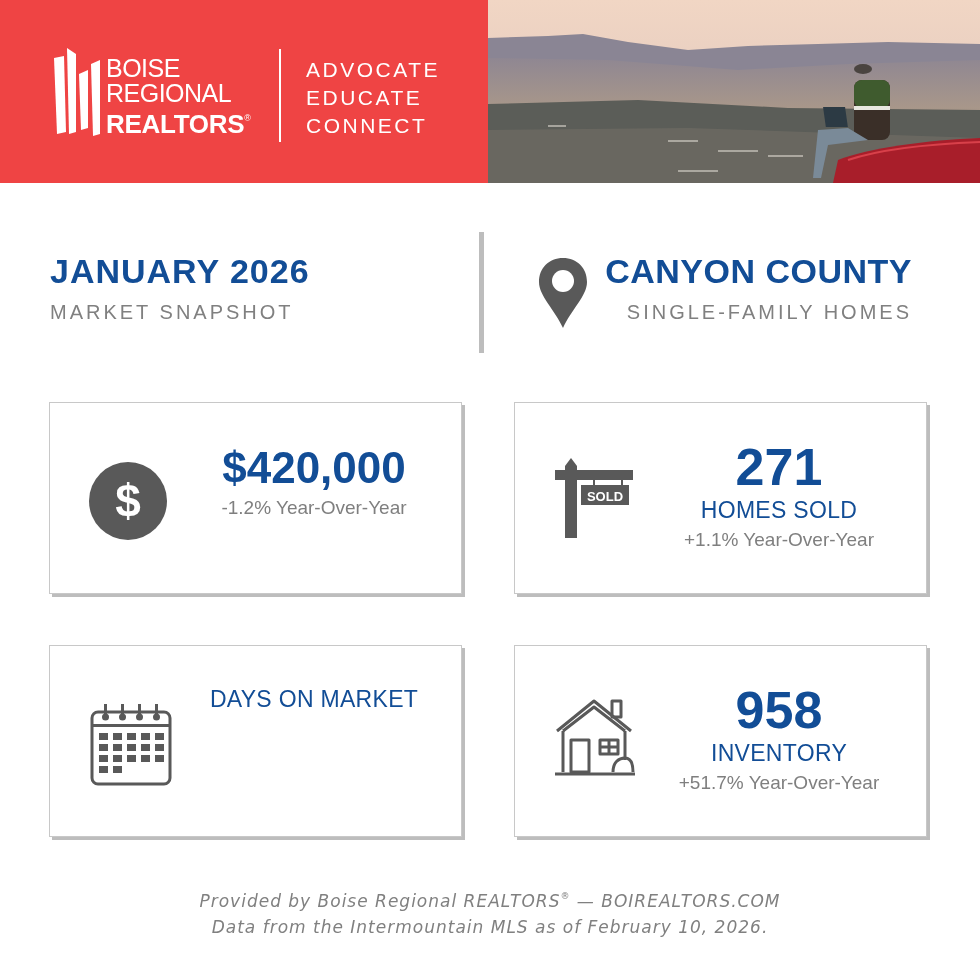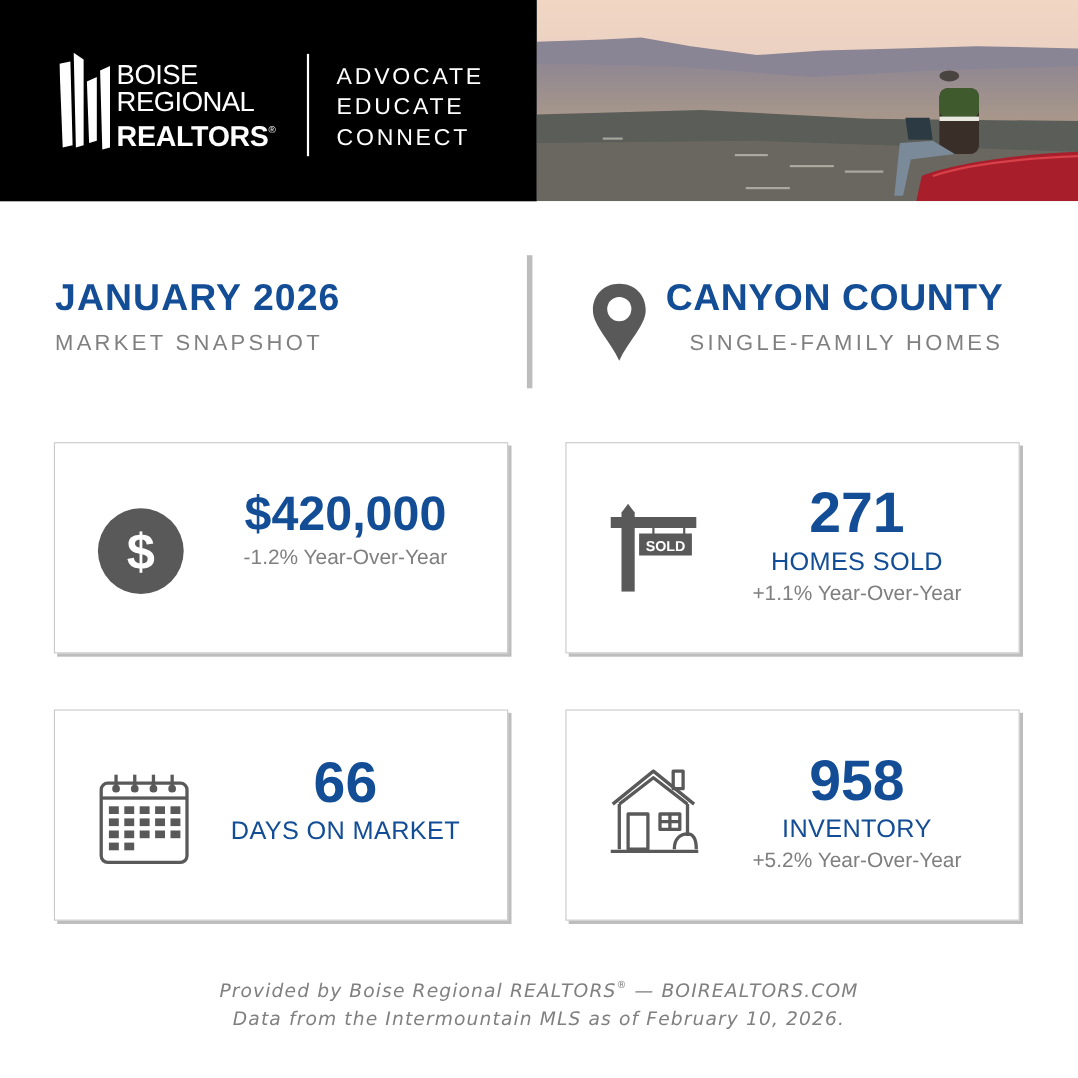--- a/index.html
+++ b/index.html
@@ -1,21 +1,21 @@
 <!DOCTYPE html>
 <html><head>
 <meta charset="utf-8">
 <style>
   * { box-sizing: border-box; margin: 0; padding: 0; }
   html, body { width: 980px; height: 980px; background: #ffffff; overflow: hidden; }
   body { position: relative; font-family: "Liberation Sans", sans-serif; }
 
   
   .header { position: absolute; left: 0; top: 0; width: 980px; height: 183px; }
-  .brand-panel { position: absolute; left: 0; top: 0; width: 488px; height: 183px; background: #000000; }
+  .brand-panel { position: absolute; left: 0; top: 0; width: 488px; height: 183px; background: #ef4444; }
   .logo-mark { position: absolute; left: 54px; top: 46px; width: 50px; height: 92px; }
   .logo-text { position: absolute; left: 106px; top: 56px; color: #ffffff; line-height: 25px; }
   .logo-text div { font-size: 25px; letter-spacing: -0.5px; }
   .logo-text .bold { font-weight: bold; font-size: 26px; letter-spacing: -0.3px; }
   .logo-text sup { font-size: 9px; vertical-align: 12px; font-weight: normal; }
   .brand-divider { position: absolute; left: 279px; top: 49px; width: 2px; height: 93px; background: #ffffff; }
   .taglines { position: absolute; left: 306px; top: 56px; color: #ffffff; }
   .taglines div { font-size: 21px; line-height: 28px; letter-spacing: 2.5px; font-weight: 300; }
 
   .photo { position: absolute; left: 488px; top: 0; width: 492px; height: 183px; overflow: hidden; }
@@ -182,21 +182,20 @@
       <rect x="9" y="51" width="9" height="7"></rect>
         <rect x="23" y="51" width="9" height="7"></rect>
         <rect x="37" y="51" width="9" height="7"></rect>
         <rect x="51" y="51" width="9" height="7"></rect>
         <rect x="65" y="51" width="9" height="7"></rect>
       <rect x="9" y="62" width="9" height="7"></rect>
         <rect x="23" y="62" width="9" height="7"></rect>
     </g>
   </svg>
   <div class="stat" style="left:150px; top:38px; width:228px;">
-    <div class="value" style="font-size:52px; line-height:56px;">66</div>
     <div class="label">DAYS ON MARKET</div>
   </div>
 </div>
 
 <div class="card card-inv">
   <svg class="icon" style="left:40px; top:52px; width:80px; height:80px;" viewBox="0 0 80 80">
     <g fill="none" stroke="#595959" stroke-width="3" stroke-linejoin="round">
       <polyline points="2,33 39,3 76,33"></polyline>
       <polyline points="8,33 39,9 70,33"></polyline>
       <rect x="57" y="3" width="9" height="16"></rect>
@@ -206,20 +205,20 @@
       <rect x="45" y="42" width="18" height="14"></rect>
       <line x1="54" y1="42" x2="54" y2="56"></line>
       <line x1="45" y1="49" x2="63" y2="49"></line>
       <path d="M58,74 C58,64 64,60 70,60 C76,60 78,66 78,74"></path>
       <line x1="0" y1="76" x2="80" y2="76"></line>
     </g>
   </svg>
   <div class="stat" style="left:150px; top:36px; width:228px;">
     <div class="value" style="font-size:52px; line-height:56px;">958</div>
     <div class="label">INVENTORY</div>
-    <div class="change">+5.2% Year-Over-Year</div>
+    <div class="change">+51.7% Year-Over-Year</div>
   </div>
 </div>
 
 <div class="footer">
   <div><span>Provided by Boise Regional REALTORS</span><sup>®</sup><span> — BOIREALTORS.COM</span></div>
   <div>Data from the Intermountain MLS as of February 10, 2026.</div>
 </div>
 
 </body></html>

